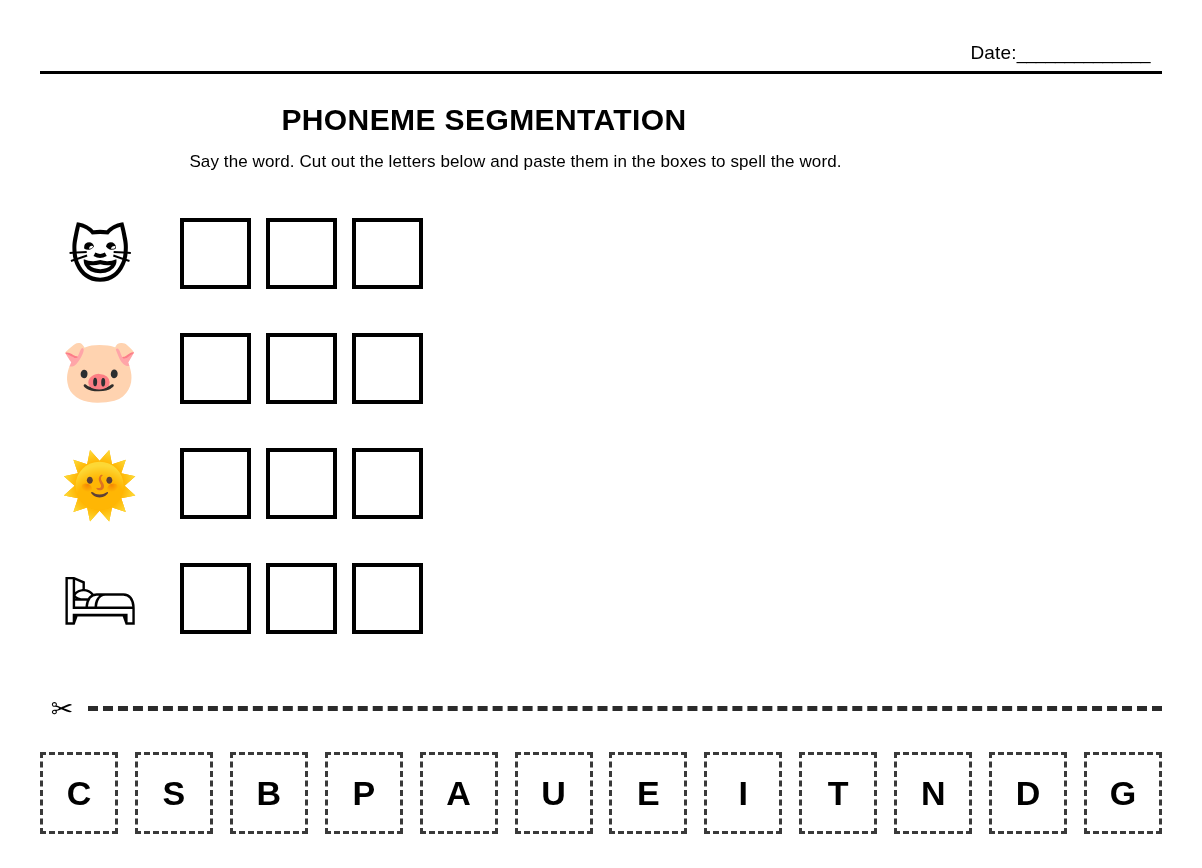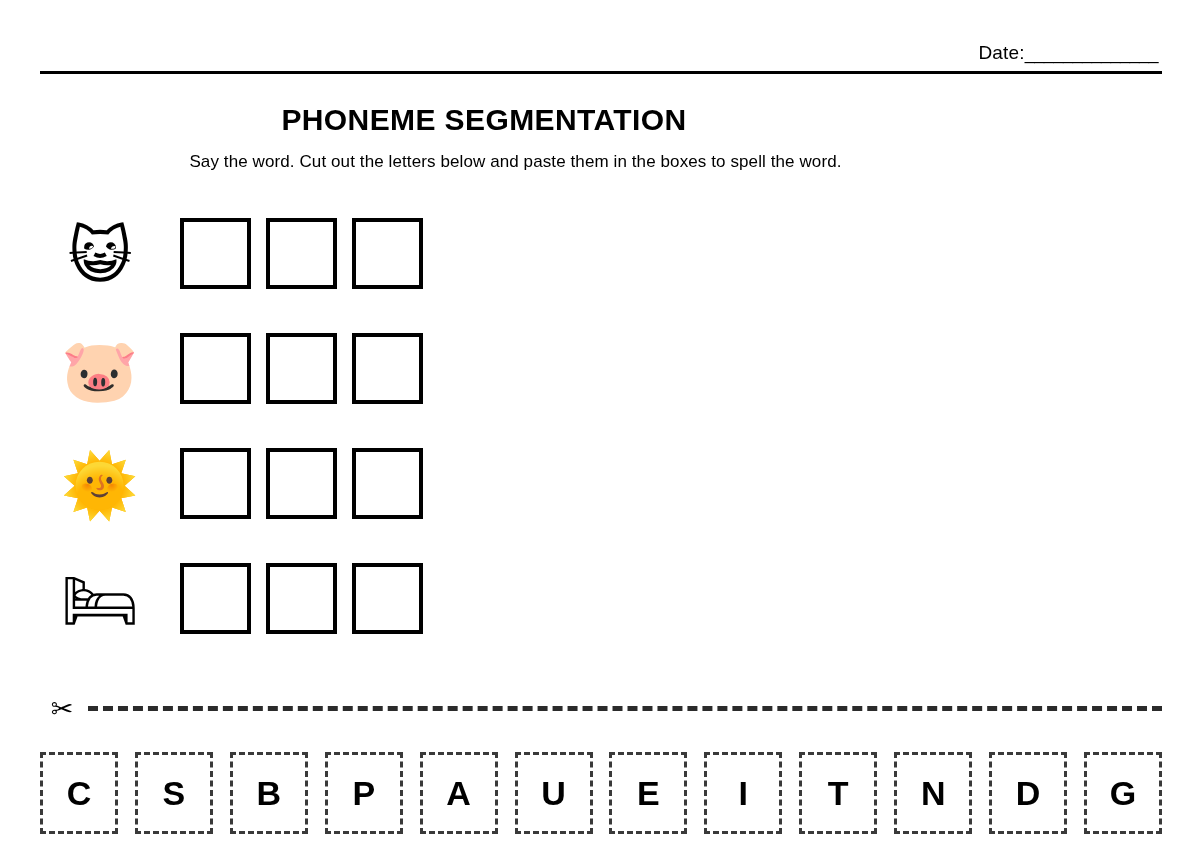--- a/index.html
+++ b/index.html
@@ -26,21 +26,21 @@
   }
   .header-field {
     position: absolute;
     bottom: 6px;
     font-size: 19px;
     line-height: 22px;
     white-space: nowrap;
     letter-spacing: 0.2px;
   }
   .header-field.name { left: 0; }
-  .header-field.date { right: 4px; }
+  .header-field.date { right: 12px; }
   .field-label { }
   .field-blank {
     letter-spacing: -0.5px;
     font-size: 18px;
   }
   .header-rule {
     position: absolute;
     left: 40px;
     top: 71px;
     width: 1122px;

